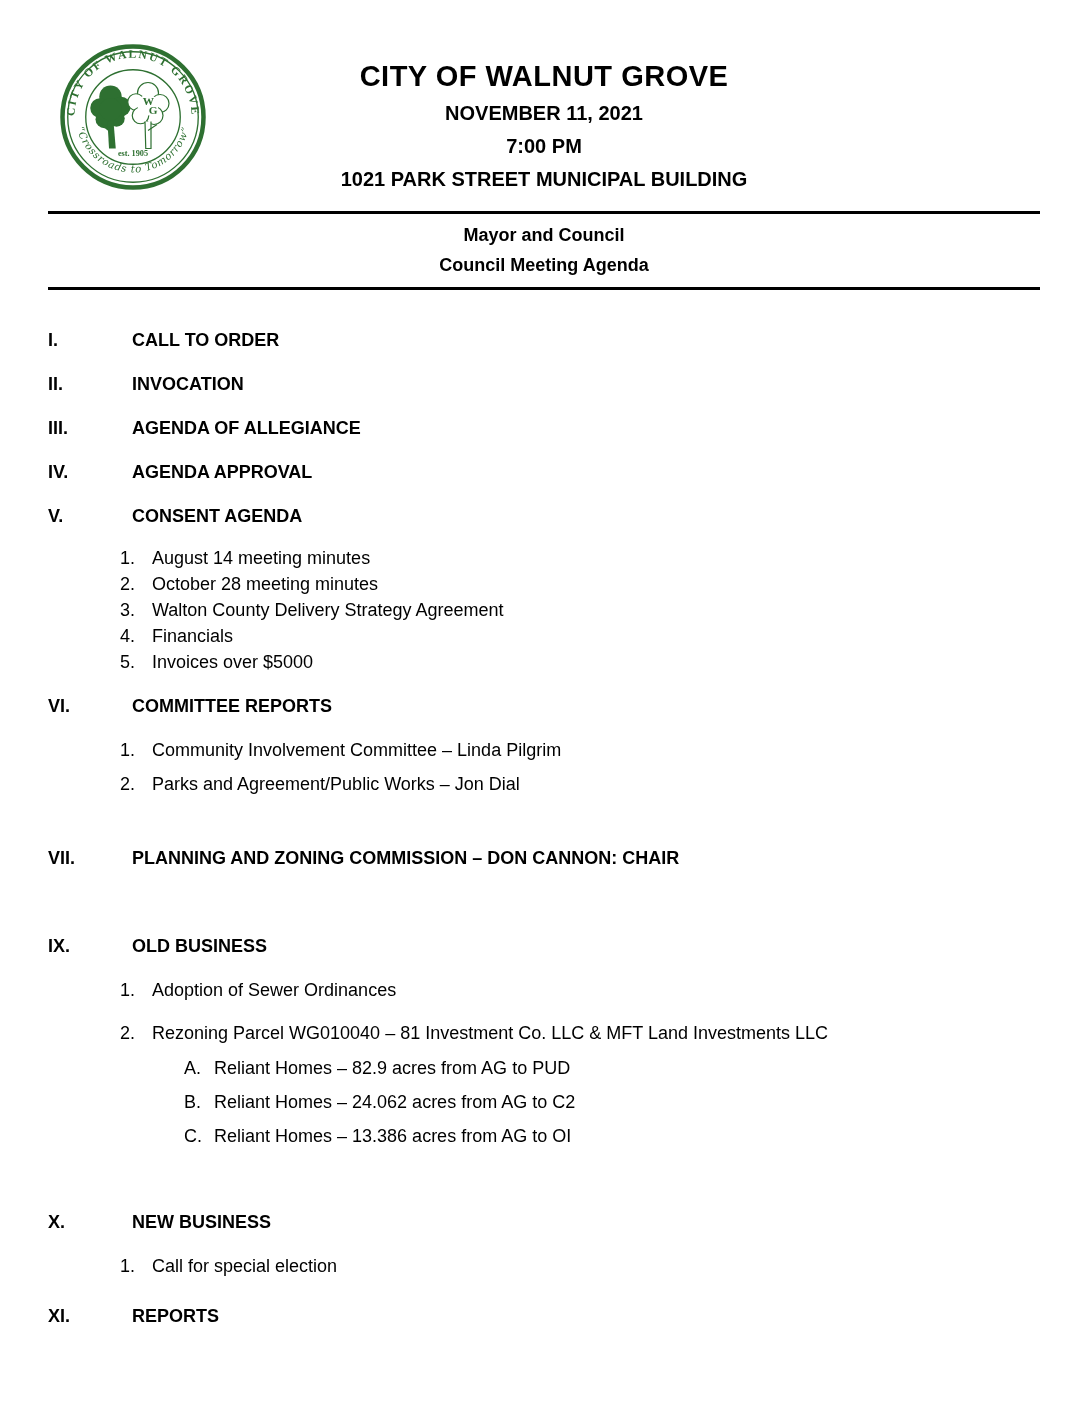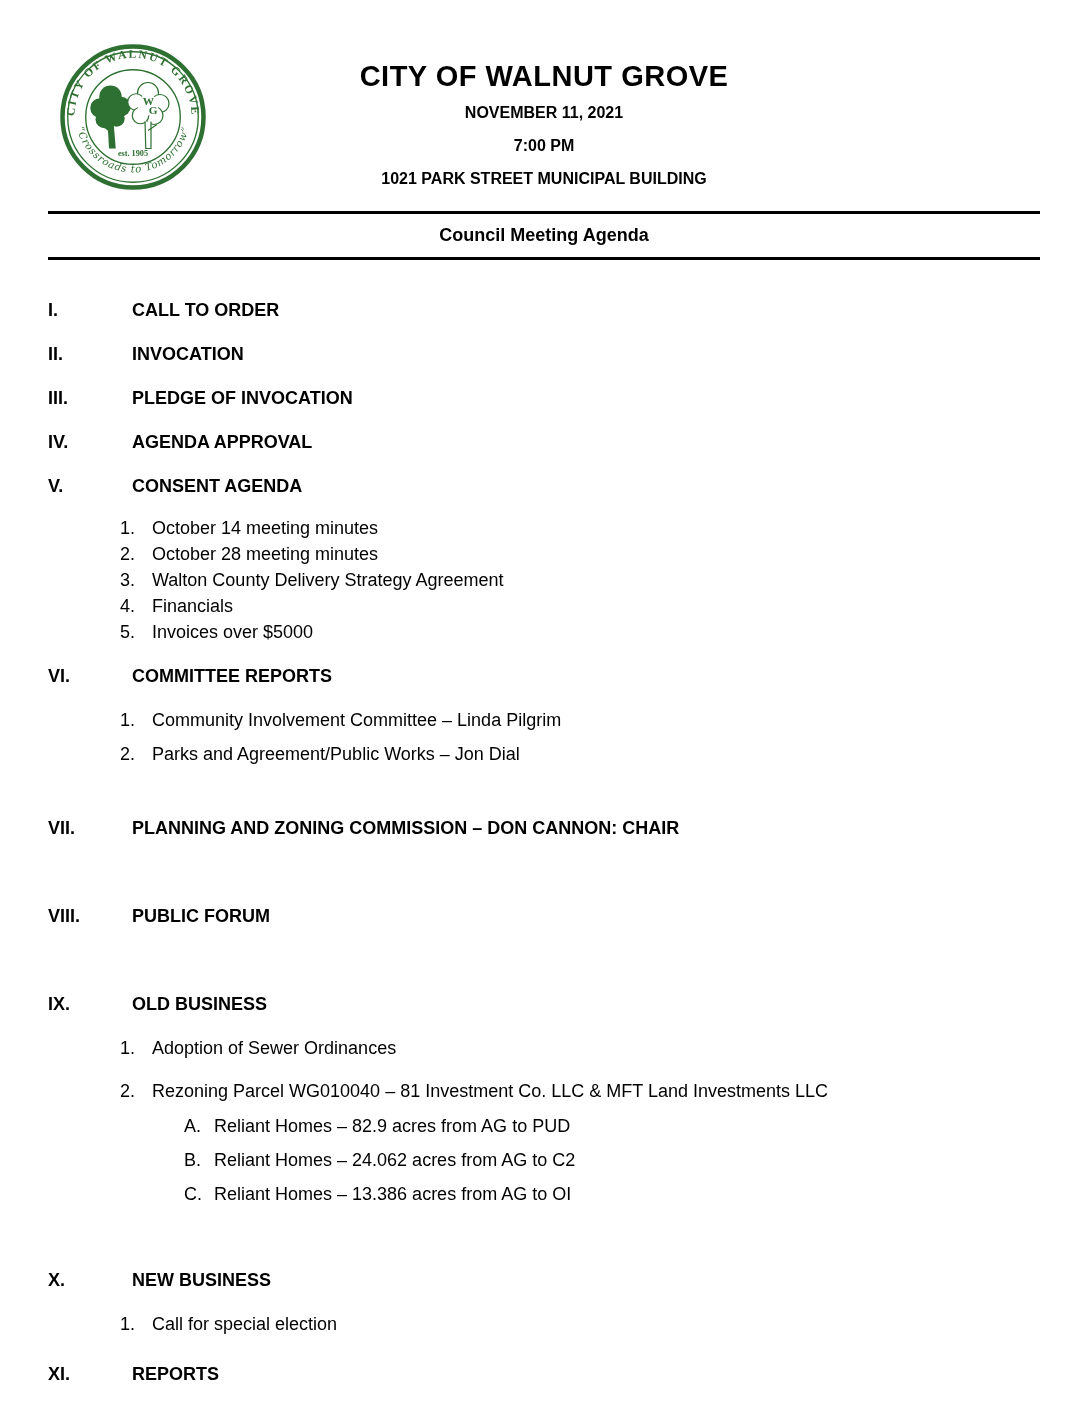--- a/index.html
+++ b/index.html
@@ -11,21 +11,21 @@
     font-family: "Liberation Sans", sans-serif;
     color: #000000;
     overflow: hidden;
   }
   .content { padding: 0 48px; }
 
   
   .seal-wrap { position:absolute; left:58px; top:42px; width:150px; height:150px; }
   .header-text { padding-top:60px; text-align:center; }
   .doc-title { font-size:29px; font-weight:bold; line-height:32px; letter-spacing:0.5px; }
-  .doc-line  { font-size:16px; font-weight:bold; line-height:24px; margin-top:9px; }
+  .doc-line  { font-size:20px; font-weight:bold; line-height:24px; margin-top:9px; }
 
   .rule { border:none; border-top:3px solid #000; margin:20px 0 0 0; }
   .subtitle-block { text-align:center; padding:6px 0 7px 0; }
   .subtitle { font-size:18px; font-weight:bold; line-height:30px; }
   .rule2 { border:none; border-top:3px solid #000; margin:0; }
 
   
   .agenda { padding-top:39px; font-size:18px; }
   .section { margin-bottom:22px; }
   .section.gap-sm { margin-bottom:22px; }
@@ -105,58 +105,59 @@
 
     <div class="header-text">
       <div class="doc-title">CITY OF WALNUT GROVE</div>
       <div class="doc-line">NOVEMBER 11, 2021</div>
       <div class="doc-line">7:00 PM</div>
       <div class="doc-line">1021 PARK STREET MUNICIPAL BUILDING</div>
     </div>
 
     <hr class="rule">
     <div class="subtitle-block">
+      <div class="subtitle">Mayor and Council</div>
       <div class="subtitle">Council Meeting Agenda</div>
     </div>
     <hr class="rule2">
 
     <div class="agenda">
         <div class="section gap-sm">
           <div class="heading-row">
             <span class="numeral">I.</span>
             <span class="heading-title">CALL TO ORDER</span>
           </div>
         </div>
         <div class="section gap-sm">
           <div class="heading-row">
             <span class="numeral">II.</span>
             <span class="heading-title">INVOCATION</span>
           </div>
         </div>
         <div class="section gap-sm">
           <div class="heading-row">
             <span class="numeral">III.</span>
-            <span class="heading-title">PLEDGE OF INVOCATION</span>
+            <span class="heading-title">AGENDA OF ALLEGIANCE</span>
           </div>
         </div>
         <div class="section gap-sm">
           <div class="heading-row">
             <span class="numeral">IV.</span>
             <span class="heading-title">AGENDA APPROVAL</span>
           </div>
         </div>
         <div class="section gap-sm">
           <div class="heading-row">
             <span class="numeral">V.</span>
             <span class="heading-title">CONSENT AGENDA</span>
           </div>
           <div class="sublist compact">
             <div class="subrow">
               <span class="sublabel">1.</span>
-              <span class="subtext">October 14 meeting minutes</span>
+              <span class="subtext">August 14 meeting minutes</span>
             </div>
             <div class="subrow">
               <span class="sublabel">2.</span>
               <span class="subtext">October 28 meeting minutes</span>
             </div>
             <div class="subrow">
               <span class="sublabel">3.</span>
               <span class="subtext">Walton County Delivery Strategy Agreement</span>
             </div>
             <div class="subrow">
@@ -182,26 +183,20 @@
             <div class="subrow">
               <span class="sublabel">2.</span>
               <span class="subtext">Parks and Agreement/Public Works – Jon Dial</span>
             </div>
           </div>
         </div>
         <div class="section gap-xl">
           <div class="heading-row">
             <span class="numeral">VII.</span>
             <span class="heading-title">PLANNING AND ZONING COMMISSION – DON CANNON: CHAIR</span>
-          </div>
-        </div>
-        <div class="section gap-xl">
-          <div class="heading-row">
-            <span class="numeral">VIII.</span>
-            <span class="heading-title">PUBLIC FORUM</span>
           </div>
         </div>
         <div class="section gap-lg">
           <div class="heading-row">
             <span class="numeral">IX.</span>
             <span class="heading-title">OLD BUSINESS</span>
           </div>
           <div class="sublist spread">
             <div class="subrow">
               <span class="sublabel">1.</span>

